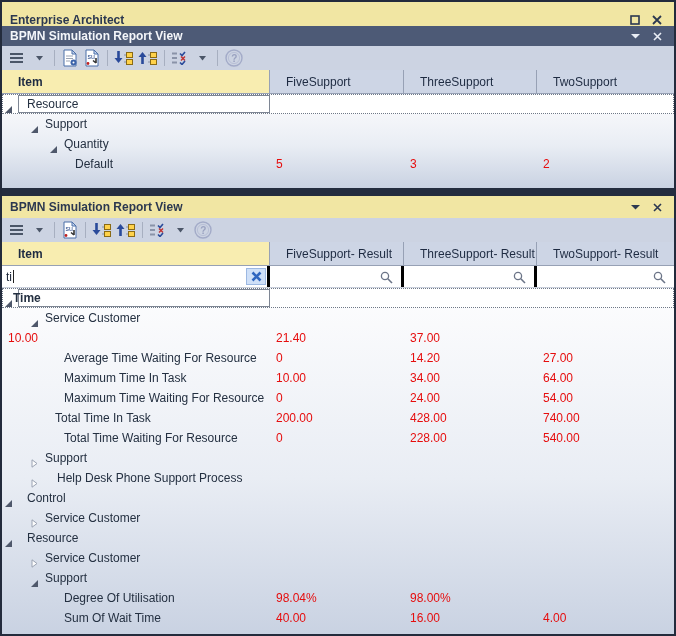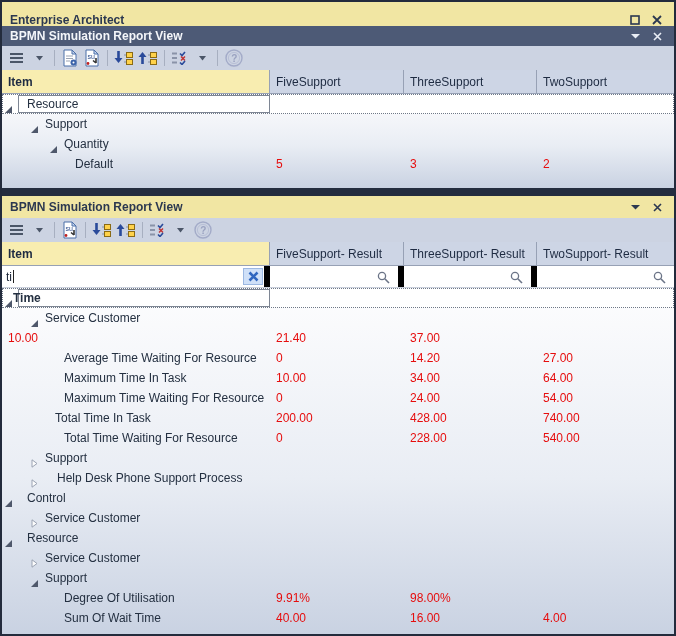--- a/index.html
+++ b/index.html
@@ -23,26 +23,26 @@
   .panel-titlebar.yellow { height:22px; background:#f1e6a3; }
   .panel-titlebar.yellow .ptitle { color:#2b3850; }
   .ptitle { font-size:12px; font-weight:700; flex:1; }
 
   .toolbar { height:24px; background:#ccd3e2; display:flex; align-items:center; padding:0 4px; flex:0 0 auto; }
   .tbtn { height:20px; min-width:18px; display:flex; align-items:center; justify-content:center; margin:0 2px; }
   .tsep { width:1px; height:16px; background:#a7afc0; margin:0 4px; }
 
   
   .grid-header { height:24px; display:grid; grid-template-columns:268px 134px 133px 1fr; flex:0 0 auto; border-bottom:1px solid #97a1b5; background:#cdd5e5; }
-  .hcell { font-size:12px; color:#1e2b42; display:flex; align-items:center; padding-left:6px; border-right:1px solid #97a1b5; background:#cdd5e5; }
+  .hcell { font-size:12px; color:#1e2b42; display:flex; align-items:center; padding-left:16px; border-right:1px solid #97a1b5; background:#cdd5e5; }
   .hcell.item { background:#f8edb0; font-weight:700; }
   .hcell:last-child { border-right:none; }
 
   .filter-row { height:22px; display:grid; grid-template-columns:268px 134px 133px 1fr; background:#ffffff; flex:0 0 auto; border-bottom:1px solid #c9cfdb; }
-  .fcell { position:relative; display:flex; align-items:center; border-right:6px solid #000000; }
+  .fcell { position:relative; display:flex; align-items:center; border-right:3px solid #000000; }
   .fcell:last-child { border-right:none; }
   .ftext { font-size:12px; color:#1a2436; padding-left:4px; }
   .caret-bar { display:inline-block; width:1px; height:13px; background:#222; margin-left:1px; vertical-align:-2px; }
   .clear-btn { position:absolute; right:1px; top:2px; width:20px; height:17px; background:#cfe0f8; border:1px solid #9cb8e2; display:flex; align-items:center; justify-content:center; }
   .mag { position:absolute; right:8px; top:4px; }
 
   .grid-body { flex:1 1 auto; background:linear-gradient(180deg,#fdfdfe 0%,#e9edf4 55%,#c9d2e2 100%); overflow:hidden; }
   .tree-row { height:20px; display:grid; grid-template-columns:268px 134px 133px 1fr; align-items:center; }
   .tree-row.selected { background:#ffffff; outline:1px dotted #6e7887; outline-offset:-1px; }
   .item-cell { position:relative; height:100%; display:flex; align-items:center; }
@@ -487,21 +487,21 @@
             <span class="row-label" style="margin-left: 43px;">Support</span>
           </div>
           <div class="value-cell"></div>
           <div class="value-cell"></div>
           <div class="value-cell"></div>
         </div>
         <div class="tree-row">
           <div class="item-cell">
             <span class="row-label" style="margin-left: 62px;">Degree Of Utilisation</span>
           </div>
-          <div class="value-cell">9.91%</div>
+          <div class="value-cell">98.04%</div>
           <div class="value-cell">98.00%</div>
         </div>
         <div class="tree-row">
           <div class="item-cell">
             <span class="row-label" style="margin-left: 62px;">Sum Of Wait Time</span>
           </div>
           <div class="value-cell">40.00</div>
           <div class="value-cell">16.00</div>
           <div class="value-cell">4.00</div>
         </div>

